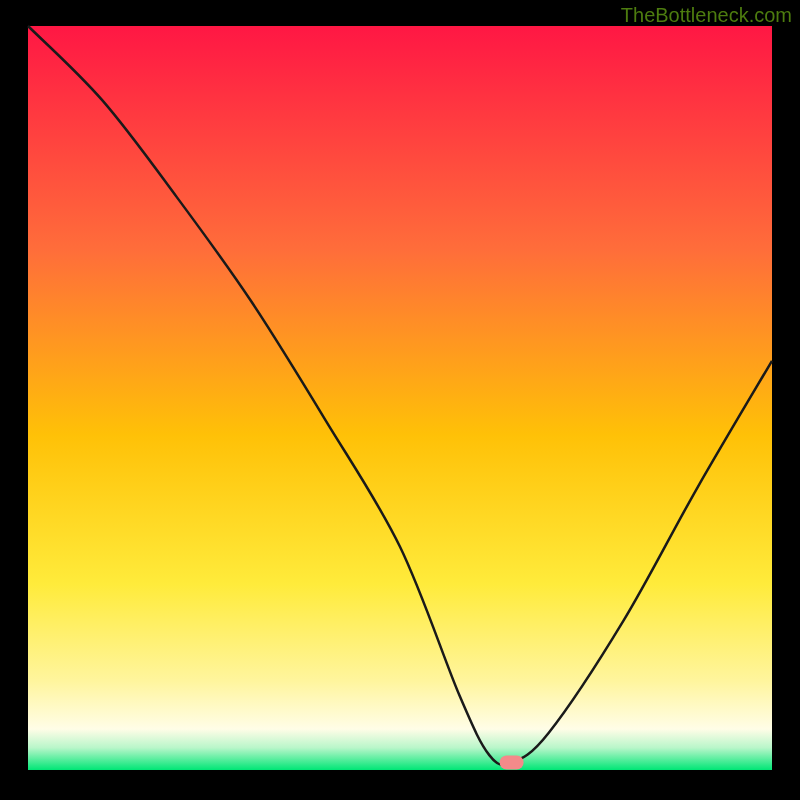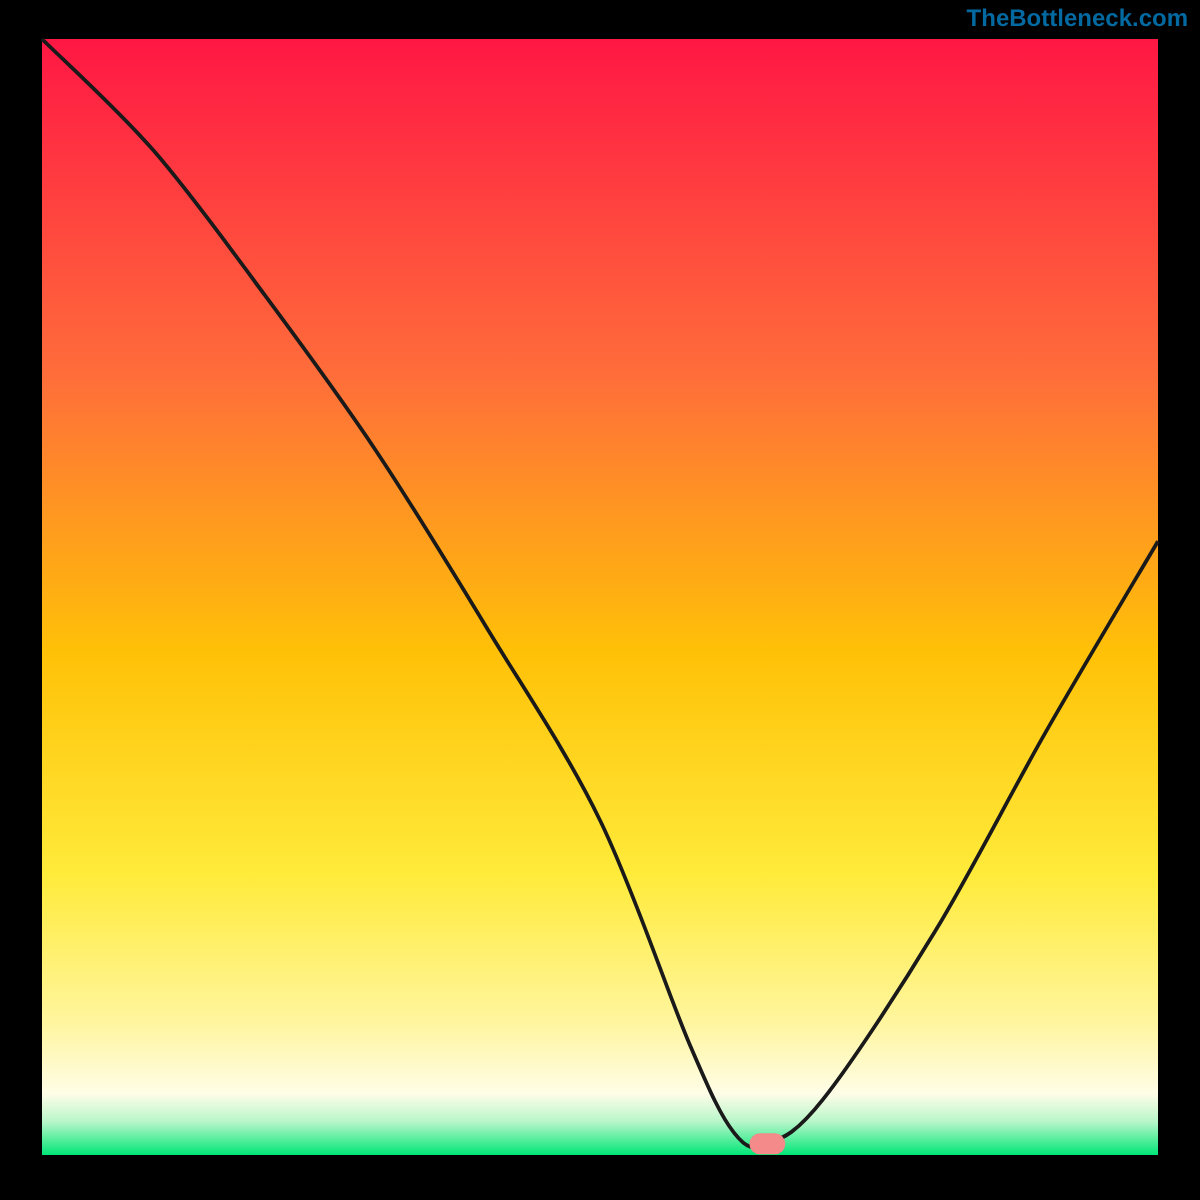--- a/index.html
+++ b/index.html
@@ -13,23 +13,23 @@
   }
   .container {
     position: relative;
     width: 800px;
     height: 800px;
   }
   .watermark {
     position: absolute;
     top: 4px;
     right: 8px;
-    color: #0369a1;
-    font-size: 16px;
-    font-weight: 700;
+    color: #4d7c0f;
+    font-size: 20px;
+    font-weight: 400;
     z-index: 10;
   }
   svg {
     display: block;
   }
 </style>
 </head>
 <body>
 
 <div class="container">

